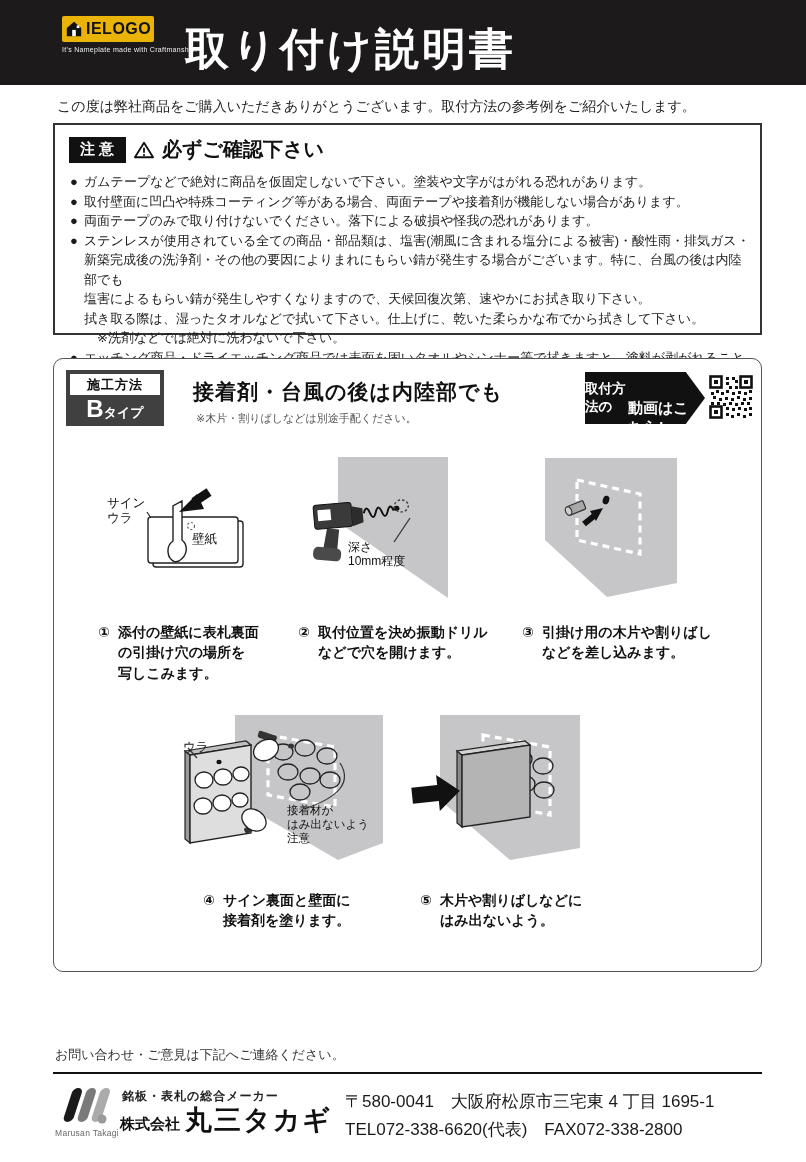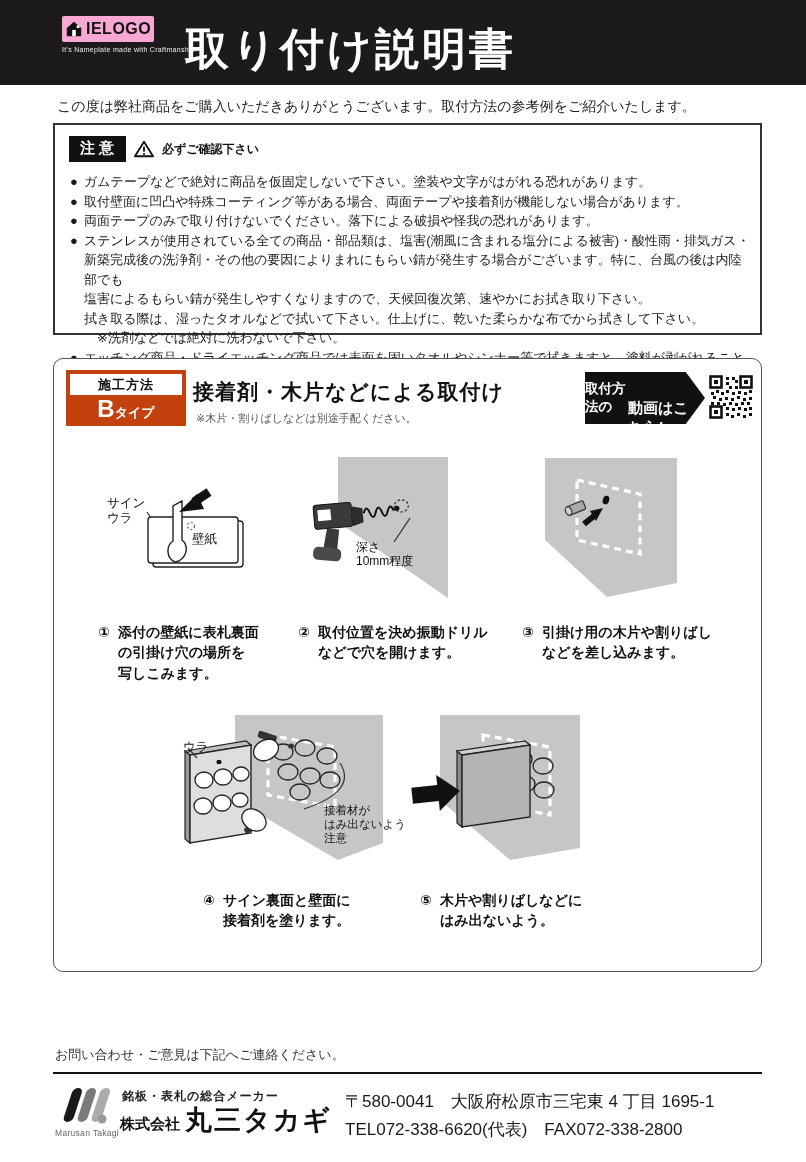--- a/index.html
+++ b/index.html
@@ -3,40 +3,40 @@
 <meta charset="utf-8">
 <style>
   html,body{margin:0;padding:0;background:#ffffff;}
   #page{position:relative;width:806px;height:1162px;background:#ffffff;
         font-family:"Liberation Sans","DejaVu Sans",sans-serif;color:#1a1a1a;overflow:hidden;}
   .abs{position:absolute;}
   .preline{white-space:pre-line;}
 
   
   .hdr{left:0;top:0;width:806px;height:85px;background:#1c1a1a;}
-  .logo-box{left:62px;top:16px;width:92px;height:26px;background:#f9a8d4;border-radius:2px;
+  .logo-box{left:62px;top:16px;width:92px;height:26px;background:#eab308;border-radius:2px;
             display:flex;align-items:center;gap:3px;padding-left:3px;box-sizing:border-box;}
   .logo-text{font-size:16px;font-weight:bold;color:#111;letter-spacing:.5px;}
   .logo-tagline{left:62px;top:46px;font-size:7px;color:#eee;letter-spacing:.3px;}
   .hdr-title{left:185px;top:20px;font-size:44px;font-weight:bold;color:#fff;letter-spacing:3px;}
 
   .intro{left:57px;top:98px;font-size:14px;color:#222;}
 
   
   .caution{left:53px;top:123px;width:709px;height:212px;border:2px solid #333;box-sizing:border-box;background:#fff;}
   .c-head{position:absolute;left:14px;top:11px;display:flex;align-items:center;gap:8px;}
   .c-badge{background:#111;color:#fff;font-size:15px;font-weight:bold;letter-spacing:4px;padding:3px 8px 4px 11px;}
-  .c-title{font-size:12px;font-weight:bold;color:#111;}
+  .c-title{font-size:20px;font-weight:bold;color:#111;}
   .c-list{position:absolute;left:15px;top:47px;width:680px;}
   .c-item{display:flex;font-size:13px;line-height:1.5;color:#1a1a1a;}
   .c-item .bul{width:14px;flex:0 0 14px;}
 
   
   .mbox{left:53px;top:358px;width:709px;height:614px;border:1.5px solid #555;border-radius:10px;box-sizing:border-box;background:#fff;}
-  .m-badge{left:66px;top:370px;width:98px;height:56px;background:#c2410c;padding-left:22px;}
+  .m-badge{left:66px;top:370px;width:98px;height:56px;background:#404040;}
   .m-badge-top{position:absolute;left:4px;top:4px;right:4px;height:21px;background:#fff;
                display:flex;align-items:center;justify-content:center;font-size:13px;font-weight:bold;color:#111;letter-spacing:1px;}
   .m-badge-bottom{position:absolute;left:0;bottom:3px;width:100%;text-align:center;color:#fff;}
   .m-badge-b{font-size:24px;font-weight:bold;}
   .m-badge-suffix{font-size:13px;font-weight:bold;margin-top:31px;}
   .m-title{left:193px;top:378px;font-size:21px;font-weight:bold;color:#111;letter-spacing:1px;}
   .m-note{left:196px;top:411px;font-size:11px;color:#555;}
   .video-badge{left:585px;top:372px;width:120px;height:52px;background:#111;
                clip-path:polygon(0 0,84% 0,100% 50%,84% 100%,0 100%);
                display:flex;flex-direction:row;justify-content:center;align-items:center;
@@ -120,21 +120,21 @@
   </div>
 
   <div class="abs mbox"></div>
 
   <div class="abs m-badge">
     <div class="m-badge-top">施工方法</div>
     <div class="m-badge-bottom">
       <span class="m-badge-b">B</span><span class="m-badge-suffix">タイプ</span>
     </div>
   </div>
-  <div class="abs m-title">接着剤・木片などによる取付け</div>
+  <div class="abs m-title">接着剤・台風の後は内陸部でも</div>
   <div class="abs m-note">※木片・割りばしなどは別途手配ください。</div>
 
   <div class="abs video-badge">
     <span class="vb-l1">取付方法の</span>
     <span class="vb-l2">動画はこちら!</span>
   </div>
 
   <svg class="abs" style="left:708px;top:374px;" width="46" height="46" viewBox="0 0 46 46">
     <rect x="0" y="0" width="46" height="46" fill="#fff"></rect>
     <rect x="2.5" y="2.5" width="11" height="11" fill="none" stroke="#111" stroke-width="2.6"></rect>
@@ -205,21 +205,21 @@
       <rect x="10" y="95" width="28" height="13" rx="5" fill="#4a4a4a" transform="rotate(10 24 101)"></rect>
       <rect x="14" y="52" width="38" height="24" rx="3" fill="#3a3a3a" stroke="#111" stroke-width="1"></rect>
       <rect x="18" y="57" width="13" height="11" fill="#fff"></rect>
       <polygon points="52,56 63,59 63,73 52,76" fill="#2c2c2c"></polygon>
       <path d="M64,64 q3,-9 6,0 q3,9 6,0 q3,-9 6,0 q3,9 6,0 q3,-9 6,0" fill="none" stroke="#111" stroke-width="2"></path>
       <ellipse cx="97" cy="62" rx="3" ry="2.6" fill="#111"></ellipse>
       <ellipse cx="102" cy="60" rx="7" ry="6" fill="none" stroke="#444" stroke-width="1.4" stroke-dasharray="2.5,2"></ellipse>
     </g>
     <line x1="110" y1="68" x2="94" y2="92" stroke="#333" stroke-width="1.3"></line>
   </svg>
-  <div class="fig-label preline" style="left:356px;top:540px;font-size:12px;">深さ
+  <div class="fig-label preline" style="left:348px;top:540px;font-size:12px;">深さ
 10mm程度</div>
 
   <svg class="abs" style="left:540px;top:450px;" width="145" height="160" viewBox="0 0 145 160">
     <polygon points="5,8 137,8 137,133 67,147 5,90" fill="#c6c6c8"></polygon>
     <path d="M37,30 L100,44 L100,104 L37,90 Z" fill="none" stroke="#fff" stroke-width="3.2" stroke-dasharray="7,5"></path>
     <ellipse cx="66" cy="50" rx="3.2" ry="4.4" fill="#111" transform="rotate(18 66 50)"></ellipse>
     <g transform="rotate(-22 36 58)">
       <rect x="28" y="53.5" width="17" height="9" rx="1.5" fill="#a8a8a8" stroke="#333" stroke-width="1.2"></rect>
       <ellipse cx="28" cy="58" rx="3" ry="4.5" fill="#cfcfcf" stroke="#333" stroke-width="1.2"></ellipse>
     </g>
@@ -270,21 +270,21 @@
         <ellipse cx="70" cy="95" rx="8" ry="7"></ellipse>
     </g>
     <ellipse cx="49" cy="57" rx="2.6" ry="2.2" fill="#111"></ellipse>
     <line x1="18" y1="43" x2="27" y2="53" stroke="#333" stroke-width="1.2"></line>
     <rect x="88" y="28" width="19" height="7" rx="2" fill="#333" transform="rotate(18 97 31)"></rect>
     <ellipse cx="96" cy="45" rx="13" ry="10" fill="#fff" stroke="#222" stroke-width="1.3" transform="rotate(-28 96 45)"></ellipse>
     <rect x="74" y="120" width="17" height="6" rx="2" fill="#333" transform="rotate(-25 82 123)"></rect>
     <ellipse cx="84" cy="115" rx="13" ry="10" fill="#fff" stroke="#222" stroke-width="1.3" transform="rotate(35 84 115)"></ellipse>
   </svg>
   <div class="fig-label" style="left:183px;top:740px;">ウラ</div>
-  <div class="fig-label preline" style="left:287px;top:804px;font-size:11.5px;margin-left:37px;">接着材が
+  <div class="fig-label preline" style="left:287px;top:804px;font-size:11.5px;">接着材が
 はみ出ないよう
 注意</div>
 
   <svg class="abs" style="left:410px;top:705px;" width="180" height="185" viewBox="0 0 180 185">
     <polygon points="30,10 170,10 170,143 100,155 30,95" fill="#c6c6c8"></polygon>
     <path d="M73,30 L140,42 L140,110 L73,96 Z" fill="none" stroke="#fff" stroke-width="3.2" stroke-dasharray="7,5"></path>
     <g fill="none" stroke="#222" stroke-width="1.3">
       <ellipse cx="112" cy="54" rx="10" ry="8"></ellipse>
         <ellipse cx="133" cy="61" rx="10" ry="8"></ellipse>
       <ellipse cx="134" cy="85" rx="10" ry="8"></ellipse>

